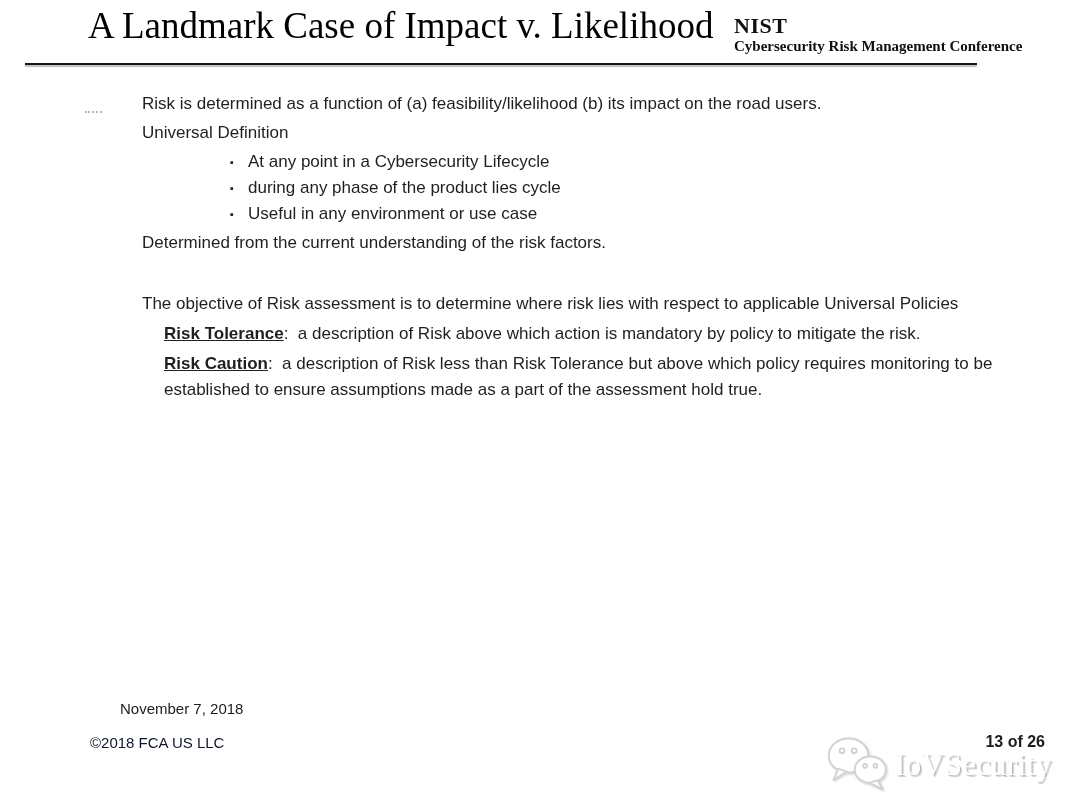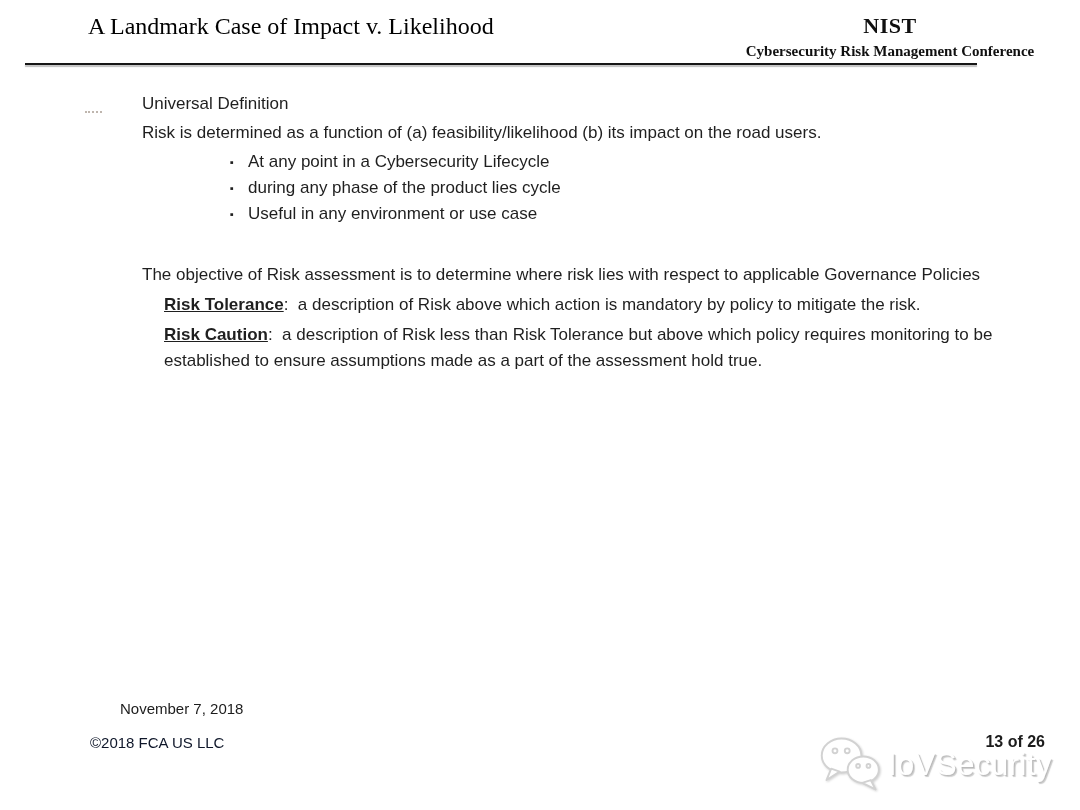--- a/index.html
+++ b/index.html
@@ -6,29 +6,29 @@
   body{
     width:1080px;height:810px;background:#ffffff;position:relative;overflow:hidden;
     font-family:"Liberation Sans", sans-serif;color:#212121;
     -webkit-font-smoothing:antialiased;
   }
   .slide{position:absolute;inset:0;}
 
   
   .title{
     position:absolute;left:88px;top:8px;
-    font-family:"Liberation Serif", serif;font-size:24px;line-height:36px;color:#000;
+    font-family:"Liberation Serif", serif;font-size:37px;line-height:36px;color:#000;
     white-space:nowrap;
   }
   .hdr-right{
-    position:absolute;right:34px;top:14px;width:312px;text-align:center;
+    position:absolute;right:34px;top:14px;width:312px;
     font-family:"Liberation Serif", serif;font-weight:bold;color:#101010;
   }
   .hdr-org{font-size:22px;line-height:24px;letter-spacing:.5px;}
-  .hdr-conf{font-size:15px;line-height:17px;margin-top:5px;white-space:nowrap;}
+  .hdr-conf{font-size:15px;line-height:17px;white-space:nowrap;}
   .rule{
     position:absolute;left:25px;top:63px;width:952px;height:2px;background:#161616;
     box-shadow:0 2px 1px rgba(140,140,140,.55);
   }
   .dash-mark{
     position:absolute;left:85px;top:111px;width:17px;height:0;
     border-top:2px dotted #b0a49a;opacity:.8;
   }
 
   
@@ -52,21 +52,21 @@
   .footer-date{position:absolute;left:90px;top:700px;font-size:15px;color:#1c1c1c;margin-left:30px;}
   .footer-copy{position:absolute;left:90px;top:734px;font-size:15px;color:#0f172a;}
   .page-num{
     position:absolute;right:35px;top:733px;font-size:16px;font-weight:bold;
     color:#1c1c1c;z-index:3;white-space:nowrap;
   }
 
   
   .watermark{
     position:absolute;right:28px;top:733px;height:62px;display:flex;align-items:center;
-    z-index:1;pointer-events:none;
+    z-index:1;pointer-events:none;font-family:Liberation Serif, serif;
   }
   .wm-icon{width:66px;height:60px;margin-right:4px;
     filter:drop-shadow(1.5px 1.5px 1px rgba(0,0,0,.18));}
   .wm-text{
     font-size:31px;line-height:31px;color:#ffffff;letter-spacing:.5px;
     text-shadow:2px 2px 1px rgba(0,0,0,.20), 1px 1px 0 rgba(0,0,0,.10);
   }
 </style>
 </head>
 <body>
@@ -78,40 +78,41 @@
   <div class="hdr-right">
     <div class="hdr-org">NIST</div>
     <div class="hdr-conf">Cybersecurity Risk Management Conference</div>
   </div>
 
   <div class="rule"></div>
 
   <div class="dash-mark"></div>
 
   <div class="body">
+    <p>Risk is determined as a function of (a) feasibility/likelihood (b) its impact on the road users.</p>
     <p>Universal Definition</p>
-    <p>Risk is determined as a function of (a) feasibility/likelihood (b) its impact on the road users.</p>
 
     <ul class="blist">
       <li>
         <span class="blt">▪</span>
         <span>At any point in a Cybersecurity Lifecycle</span>
       </li>
       <li>
         <span class="blt">▪</span>
         <span>during any phase of the product lies cycle</span>
       </li>
       <li>
         <span class="blt">▪</span>
         <span>Useful in any environment or use case</span>
       </li>
     </ul>
 
+    <p>Determined from the current understanding of the risk factors.</p>
 
-    <p class="objective">The objective of Risk assessment is to determine where risk lies with respect to applicable Governance Policies</p>
+    <p class="objective">The objective of Risk assessment is to determine where risk lies with respect to applicable Universal Policies</p>
 
     <div class="defs">
       <p><span class="term">Risk Tolerance</span><span>:  a description of Risk above which action is mandatory by policy to mitigate the risk.</span></p>
       <p><span class="term">Risk Caution</span><span>:  a description of Risk less than Risk Tolerance but above which policy requires monitoring to be established to ensure assumptions made as a part of the assessment hold true.</span></p>
     </div>
   </div>
 
   <div class="footer-date">November 7, 2018</div>
   <div class="footer-copy">©2018 FCA US LLC</div>
   <div class="page-num">13 of 26</div>

